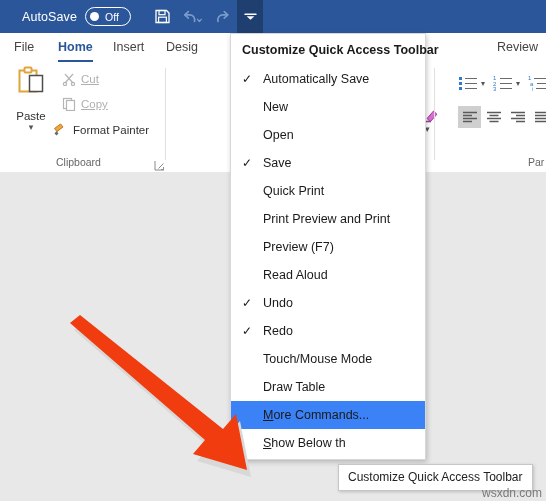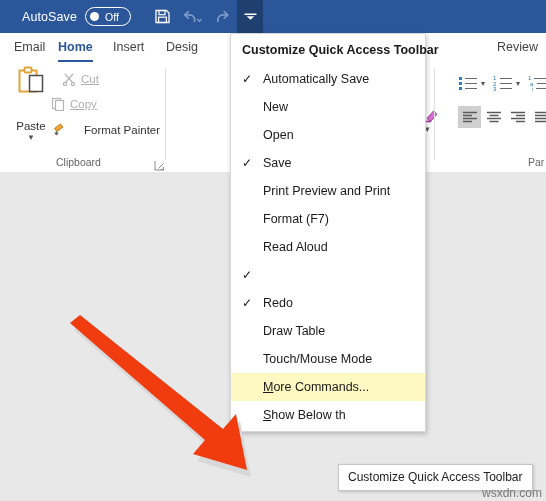--- a/index.html
+++ b/index.html
@@ -144,38 +144,38 @@
   
   .paste-btn {
     position: absolute;
     left: 8px; top: 4px;
     width: 46px;
     text-align: center;
     color: #333333;
   }
   .paste-label {
     font-size: 11.5px;
-    margin-top: 18px;
+    margin-top: 8px;
   }
   .paste-caret {
     font-size: 9px;
     color: #555555;
     line-height: 8px;
     margin-top: 1px;
   }
   .cmd {
     position: absolute;
     display: flex;
     align-items: center;
     font-size: 11.5px;
     white-space: nowrap;
   }
   .cmd .cmd-label { margin-left: 5px; }
   .cmd.disabled { color: #b0b0b0; text-decoration: underline; }
-  .cmd.enabled { color: #333333; gap: 11px; }
+  .cmd.enabled { color: #333333; }
 
   
   .fontbox {
     position: absolute;
     left: 173px; top: 11px;
     width: 74px; height: 21px;
     border: 1px solid #c8c8c8;
     background: #ffffff;
     box-sizing: border-box;
     font-size: 11.5px;
@@ -246,21 +246,21 @@
   }
   .menu-item {
     position: relative;
     height: 28px;
     display: flex;
     align-items: center;
     font-size: 12.5px;
     color: #1a1a1a;
     white-space: nowrap;
   }
-  .menu-item.highlight { background: #fef9c3; }
+  .menu-item.highlight { background: #3b82f6; }
   .menu-check {
     width: 32px;
     text-align: center;
     font-size: 12px;
     color: #1a1a1a;
     flex: 0 0 auto;
   }
   .menu-label { flex: 1 1 auto; }
   .menu-label u { text-decoration: underline; }
 
@@ -332,21 +332,21 @@
     <div class="qat-caret">
       <svg width="13" height="9" viewBox="0 0 13 9">
         <path d="M1 2.2h11" stroke="#ffffff" stroke-width="1.4" stroke-linecap="round"></path>
         <path d="M2.6 4.2l3.9 3.6 3.9-3.6z" fill="#ffffff"></path>
       </svg>
     </div>
   </div>
 </div>
 
 <div class="tabstrip">
-  <div class="tab" style="left:14px">Email</div>
+  <div class="tab" style="left:14px">File</div>
   <div class="tab active" style="left:58px">Home</div>
   <div class="tab" style="left:113px">Insert</div>
   <div class="tab" style="left:166px">Desig</div>
   <div class="tab" style="left:497px">Review</div>
 </div>
 
 <div class="ribbon">
 
   <div class="group" style="left:0; width:166px">
     <div class="paste-btn">
@@ -361,21 +361,21 @@
 
     <div class="cmd disabled" style="left:62px; top:10px">
       <svg width="14" height="14" viewBox="0 0 14 14">
         <path d="M3 2l8 9M11 2l-8 9" stroke="#b5b5b5" stroke-width="1.2" fill="none"></path>
         <circle cx="3" cy="12" r="1.6" fill="none" stroke="#b5b5b5" stroke-width="1.2"></circle>
         <circle cx="11" cy="12" r="1.6" fill="none" stroke="#b5b5b5" stroke-width="1.2"></circle>
       </svg>
       <span class="cmd-label">Cut</span>
     </div>
 
-    <div class="cmd disabled" style="left:51px; top:35px">
+    <div class="cmd disabled" style="left:62px; top:35px">
       <svg width="14" height="14" viewBox="0 0 14 14">
         <rect x="1.5" y="1.5" width="8" height="10" fill="none" stroke="#b5b5b5" stroke-width="1.2"></rect>
         <rect x="4.5" y="3.5" width="8" height="10" fill="#ffffff" stroke="#b5b5b5" stroke-width="1.2"></rect>
       </svg>
       <span class="cmd-label">Copy</span>
     </div>
 
     <div class="cmd enabled" style="left:52px; top:60px">
       <svg width="16" height="15" viewBox="0 0 16 15">
         <path d="M2.5 6.5l6-4.5 2.5 3-6 4.5z" fill="#f0a63c" stroke="#c07a18" stroke-width="1"></path>
@@ -482,44 +482,49 @@
       <div class="menu-item">
         <span class="menu-check"></span>
         <span class="menu-label">Open</span>
       </div>
       <div class="menu-item">
         <span class="menu-check">✓</span>
         <span class="menu-label">Save</span>
       </div>
       <div class="menu-item">
         <span class="menu-check"></span>
+        <span class="menu-label">Quick Print</span>
+      </div>
+      <div class="menu-item">
+        <span class="menu-check"></span>
         <span class="menu-label">Print Preview and Print</span>
       </div>
       <div class="menu-item">
         <span class="menu-check"></span>
-        <span class="menu-label">Format (F7)</span>
+        <span class="menu-label">Preview (F7)</span>
       </div>
       <div class="menu-item">
         <span class="menu-check"></span>
         <span class="menu-label">Read Aloud</span>
       </div>
       <div class="menu-item">
         <span class="menu-check">✓</span>
+        <span class="menu-label">Undo</span>
       </div>
       <div class="menu-item">
         <span class="menu-check">✓</span>
         <span class="menu-label">Redo</span>
       </div>
       <div class="menu-item">
         <span class="menu-check"></span>
+        <span class="menu-label">Touch/Mouse Mode</span>
+      </div>
+      <div class="menu-item">
+        <span class="menu-check"></span>
         <span class="menu-label">Draw Table</span>
-      </div>
-      <div class="menu-item">
-        <span class="menu-check"></span>
-        <span class="menu-label">Touch/Mouse Mode</span>
       </div>
       <div class="menu-item highlight">
         <span class="menu-check"></span>
         <span class="menu-label"><u>M</u>ore Commands...</span>
       </div>
       <div class="menu-item">
         <span class="menu-check"></span>
         <span class="menu-label"><u>S</u>how Below th</span>
       </div>
     </div>

